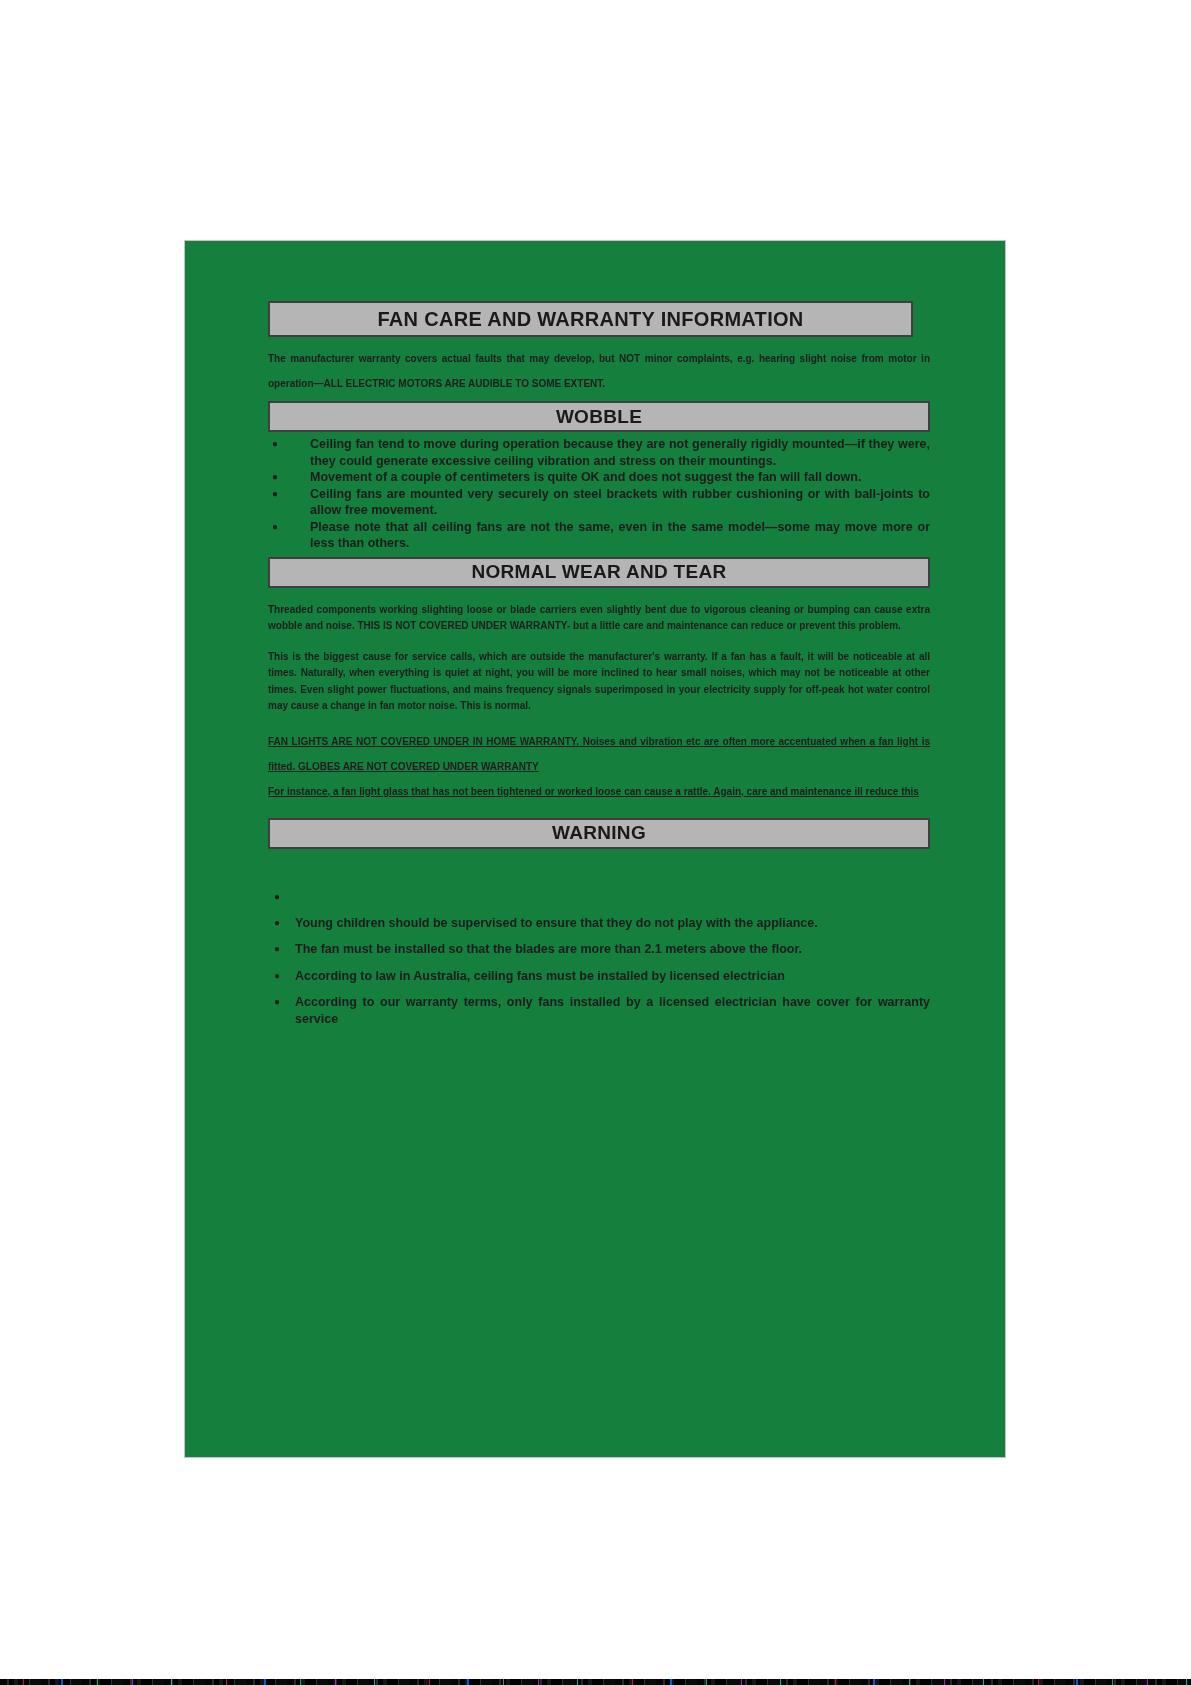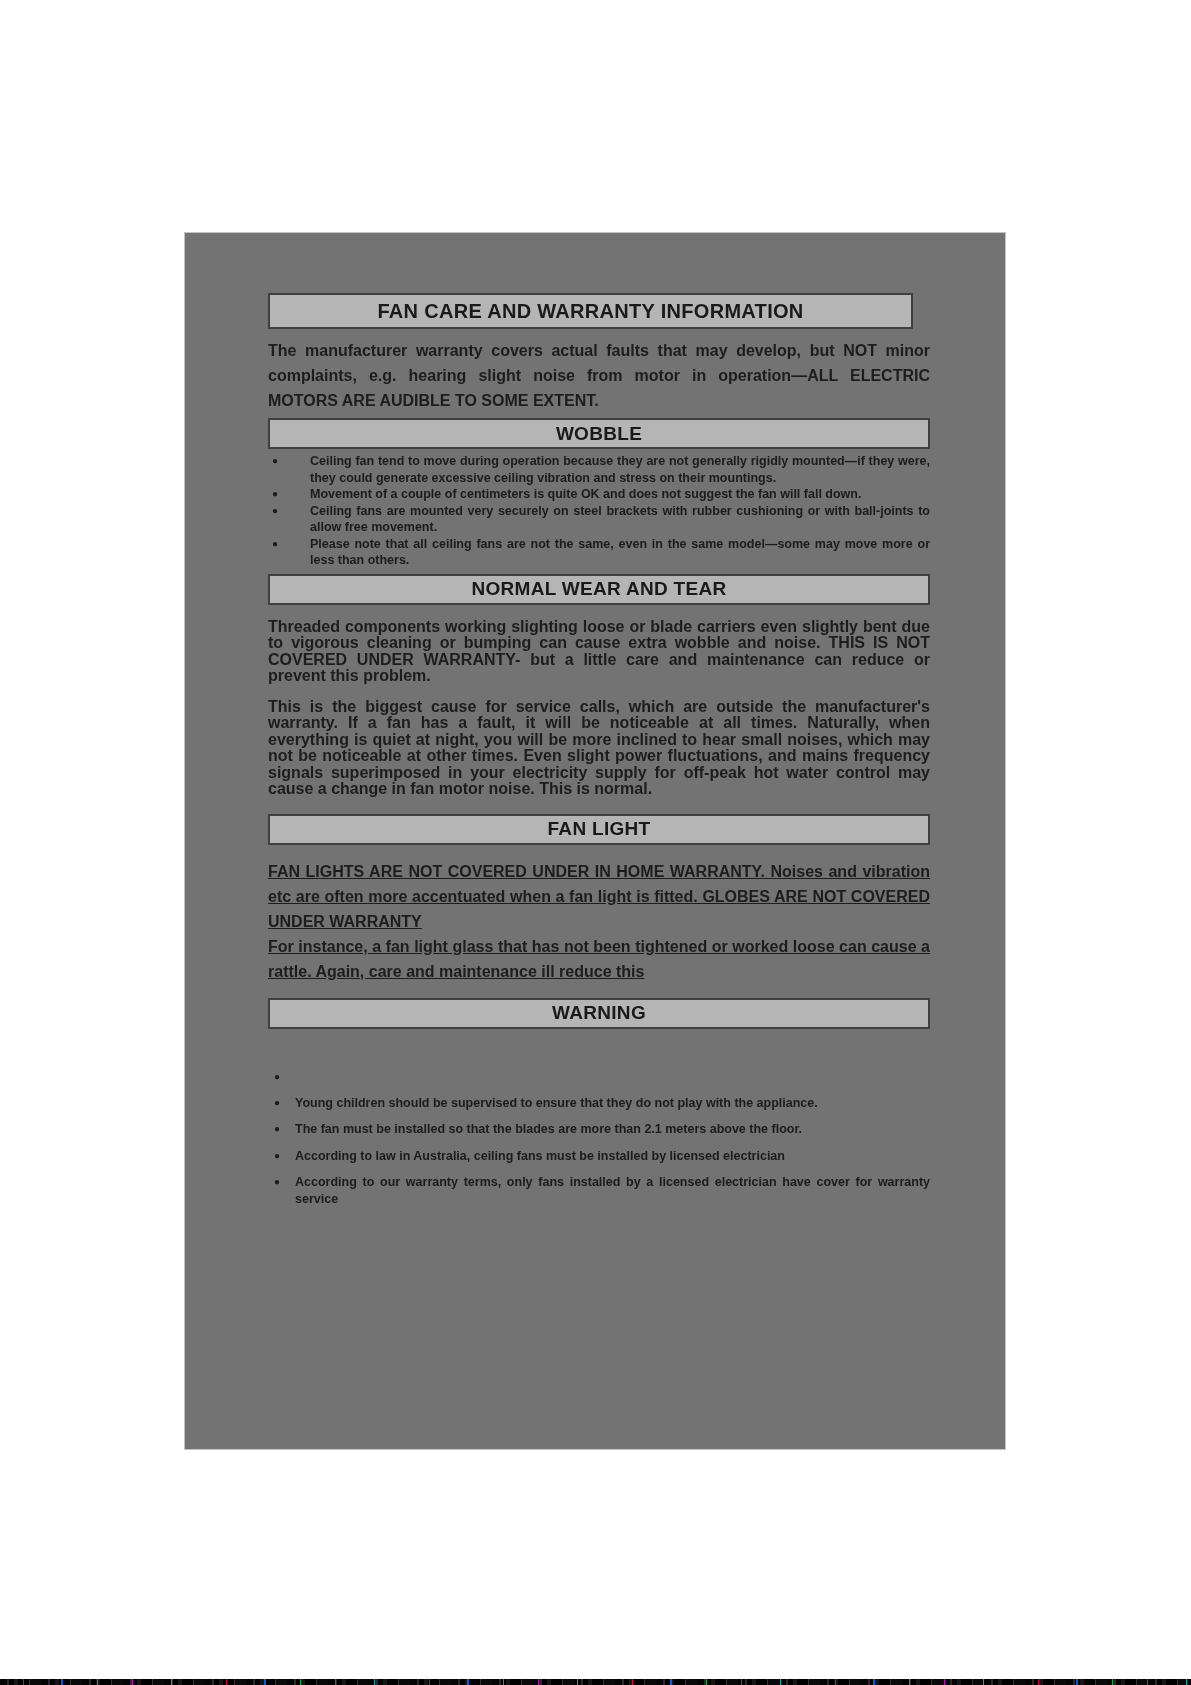--- a/index.html
+++ b/index.html
@@ -9,24 +9,24 @@
     width: 1191px;
     height: 1685px;
     position: relative;
     overflow: hidden;
     font-family: "Liberation Sans", sans-serif;
   }
 
   .doc-page {
     position: absolute;
     left: 184px;
-    top: 232px;
+    top: 240px;
     width: 822px;
     height: 1218px;
-    background: #737373;
+    background: #15803d;
     border: 1px solid #c3c3c3;
     box-sizing: border-box;
   }
 
   .content {
     padding: 60px 75px 0 83px;
     width: 662px;
     box-sizing: content-box;
     color: #1c1c1c;
   }
@@ -46,21 +46,21 @@
     color: #1a1a1a;
   }
 
   .bar-title {
     width: 645px;
     height: 36px;
     font-size: 20px;
   }
 
   .para {
-    font-size: 16px;
+    font-size: 10px;
     font-weight: bold;
     text-align: justify;
     color: #1d1d1d;
   }
 
   .para-spaced {
     margin-top: 9px;
     line-height: 25px;
   }
 
@@ -162,21 +162,20 @@
         <span class="marker">●</span>
         <span class="btext">Please note that all ceiling fans are not the same, even in the same model—some may move more or less than others.</span>
       </div>
     </div>
 
     <div class="bar mt-sm">NORMAL WEAR AND TEAR</div>
     <div class="para para-tight mt-md">Threaded components working slighting loose or blade carriers even slightly bent due to vigorous cleaning or bumping can cause extra wobble and noise. THIS IS NOT COVERED UNDER WARRANTY- but a little care and maintenance can reduce or prevent this problem.</div>
 
     <div class="para para-tight mt-md">This is the biggest cause for service calls, which are outside the manufacturer's warranty. If a fan has a fault, it will be noticeable at all times. Naturally, when everything is quiet at night, you will be more inclined to hear small noises, which may not be noticeable at other times. Even slight power fluctuations, and mains frequency signals superimposed in your electricity supply for off-peak hot water control may cause a change in fan motor noise. This is normal.</div>
 
-    <div class="bar mt-lg">FAN LIGHT</div>
     <div class="fanlight-block mt-md">
       <div class="para">FAN LIGHTS ARE NOT COVERED UNDER IN HOME WARRANTY. Noises and vibration etc are often more accentuated when a fan light is fitted. GLOBES ARE NOT COVERED UNDER WARRANTY</div>
       <div class="para">For instance, a fan light glass that has not been tightened or worked loose can cause a rattle. Again, care and maintenance ill reduce this</div>
     </div>
 
     <div class="bar mt-md">WARNING</div>
     <div class="blist warnlist">
       <div class="bitem lone-bullet">
         <span class="marker">●</span>
         <span class="btext"></span>

